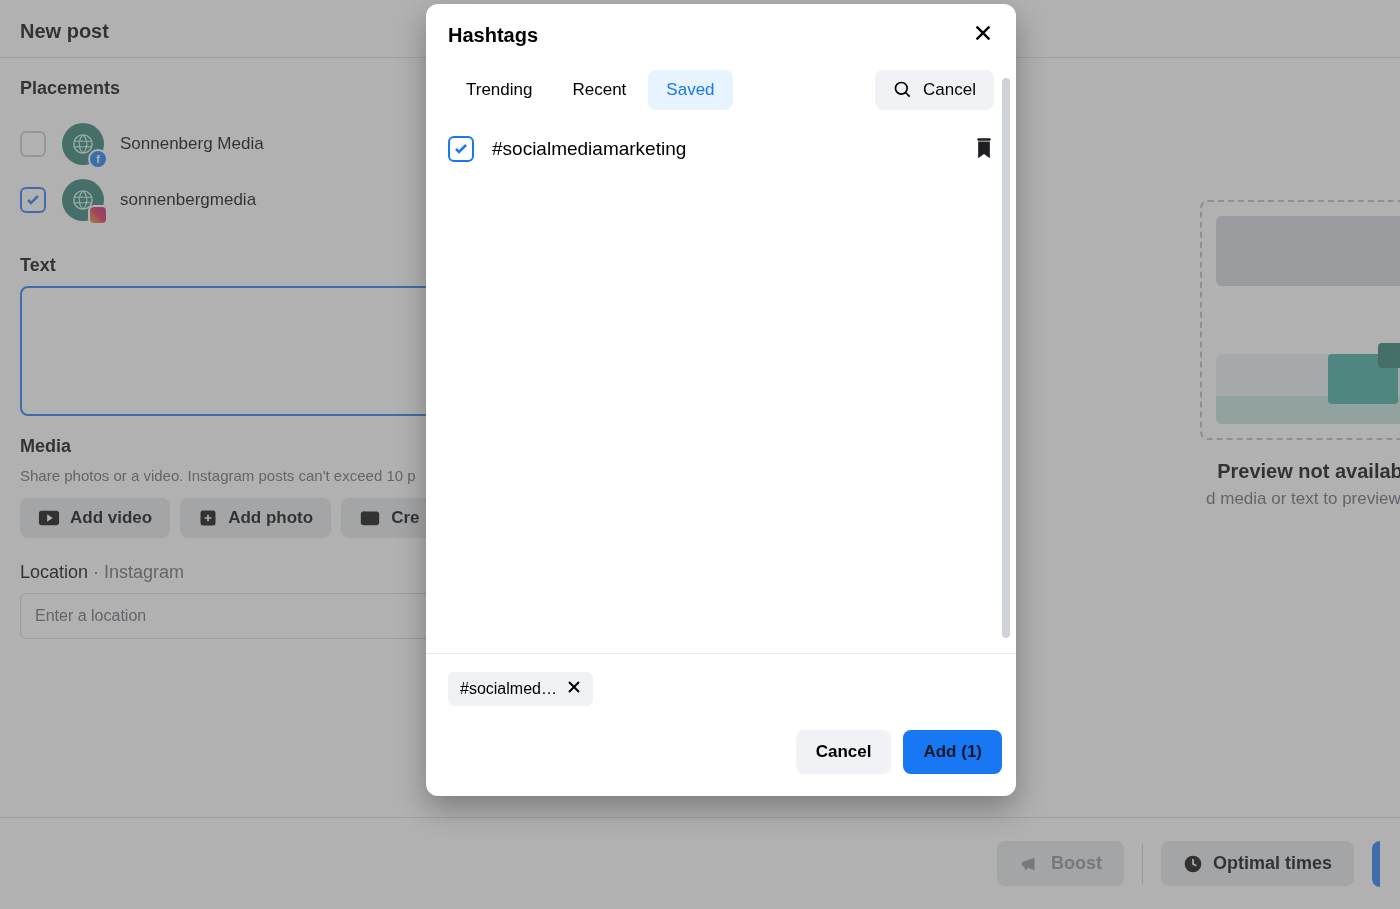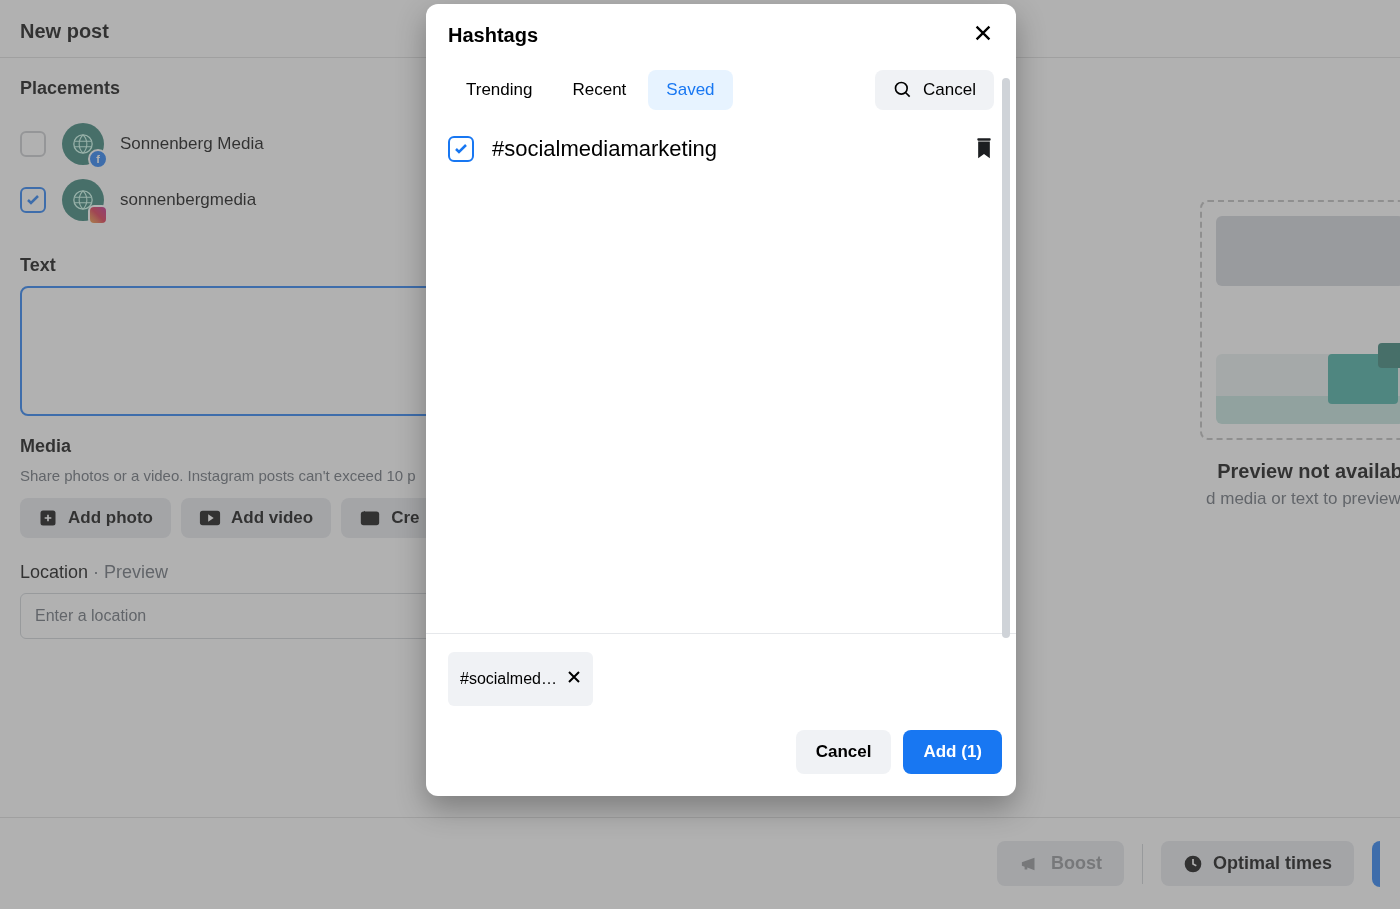--- a/index.html
+++ b/index.html
@@ -43,30 +43,30 @@
 .modal{position:absolute;left:426px;top:4px;width:590px;height:792px;background:#fff;border-radius:12px;box-shadow:0 12px 30px rgba(0,0,0,0.3);display:flex;flex-direction:column}
 .m-hdr{display:flex;align-items:center;justify-content:space-between;padding:18px 22px 8px}
 .m-title{font-size:20px;font-weight:700}
 .close{cursor:pointer}
 .m-tabs{display:flex;align-items:center;gap:4px;padding:14px 22px 8px}
 .tab{padding:10px 18px;border-radius:8px;font-size:17px;font-weight:400;cursor:pointer}
 .tab.active{background:#e7f3ff;color:#1877f2}
 .search-btn{margin-left:auto;display:flex;align-items:center;gap:10px;background:#f0f2f5;padding:10px 18px;border-radius:8px;font-size:17px;cursor:pointer}
 .m-body{flex:1;overflow:auto;padding:10px 22px;position:relative}
 .ht-row{display:flex;align-items:center;gap:18px;padding:8px 0}
-.ht-text{font-size:22px;flex:1}
+.ht-text{font-size:19px;flex:1}
 .bm{width:20px;height:22px}
 .m-sep{height:1px;background:#e6e8eb}
 .m-chips{padding:18px 22px;display:flex;gap:10px}
-.chip{display:flex;align-items:center;gap:10px;background:#f0f2f5;border-radius:6px;padding:18px 12px;font-size:16px}
+.chip{display:flex;align-items:center;gap:10px;background:#f0f2f5;border-radius:6px;padding:8px 12px;font-size:16px}
 .chip-x{font-weight:700;cursor:pointer}
 .m-actions{display:flex;justify-content:flex-end;gap:12px;padding:6px 14px 22px}
 .mbtn{padding:12px 20px;border-radius:8px;font-size:17px;font-weight:600;cursor:pointer}
 .mbtn.cancel{background:#f0f2f5}
-.mbtn.add{background:#1877f2;color:#ffffff}
+.mbtn.add{background:#1877f2;color:#0f172a}
 .scrollbar{position:absolute;right:6px;top:74px;width:8px;height:560px;background:#cfd3d8;border-radius:4px}
 </style>
 </head>
 <body>
 
 <div class="page">
   <div class="hdr">New post</div>
 
   <div class="section-label">Placements</div>
   <div class="placements">
@@ -98,44 +98,44 @@
     </div>
   </div>
 
   <div class="section-label">Text</div>
   <div class="text-area"></div>
 
   <div class="section-label">Media</div>
   <div class="media-sub">Share photos or a video. Instagram posts can't exceed 10 p</div>
   <div class="btn-row">
     <div class="gbtn">
+      <svg width="22" height="18" viewBox="0 0 24 18">
+          <rect x="1" y="1" width="22" height="16" rx="3" fill="#000"></rect>
+          <path d="M10 5l6 4-6 4z" fill="#fff"></path>
+        </svg>
+      <span>Add video</span>
+    </div>
+    <div class="gbtn">
       <svg width="20" height="20" viewBox="0 0 24 24">
           <rect x="3" y="3" width="18" height="18" rx="3" fill="#000"></rect>
           <path d="M12 8v8M8 12h8" stroke="#fff" stroke-width="2"></path>
         </svg>
       <span>Add photo</span>
-    </div>
-    <div class="gbtn">
-      <svg width="22" height="18" viewBox="0 0 24 18">
-          <rect x="1" y="1" width="22" height="16" rx="3" fill="#000"></rect>
-          <path d="M10 5l6 4-6 4z" fill="#fff"></path>
-        </svg>
-      <span>Add video</span>
     </div>
     <div class="gbtn">
       <svg width="22" height="20" viewBox="0 0 24 20">
           <rect x="2" y="3" width="20" height="15" rx="3" fill="#000"></rect>
           <path d="M6 2l1 2 2 .7L7 6l-1 2-1-2-2-1.3L5 4z" fill="#000"></path>
         </svg>
       <span>Cre</span>
     </div>
   </div>
 
   <div class="loc-label">
-    <span class="main">Location</span><span class="opt"> · </span><span class="opt">Preview</span>
+    <span class="main">Location</span><span class="opt"> · </span><span class="opt">Instagram</span>
   </div>
   <div class="loc-input">
       <span>Enter a location</span>
     </div>
 
   <div class="preview">
     <div class="ph-box">
       <div class="ph-dot"></div>
         <div class="ph-thumb"></div>
       <div class="ph-land"></div>

